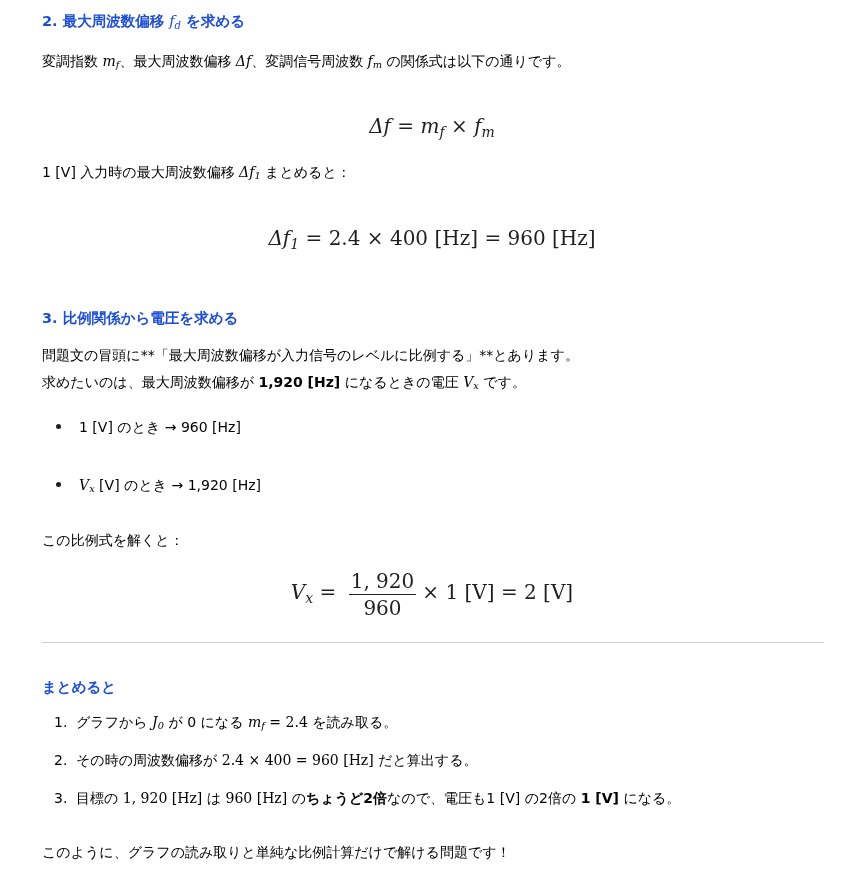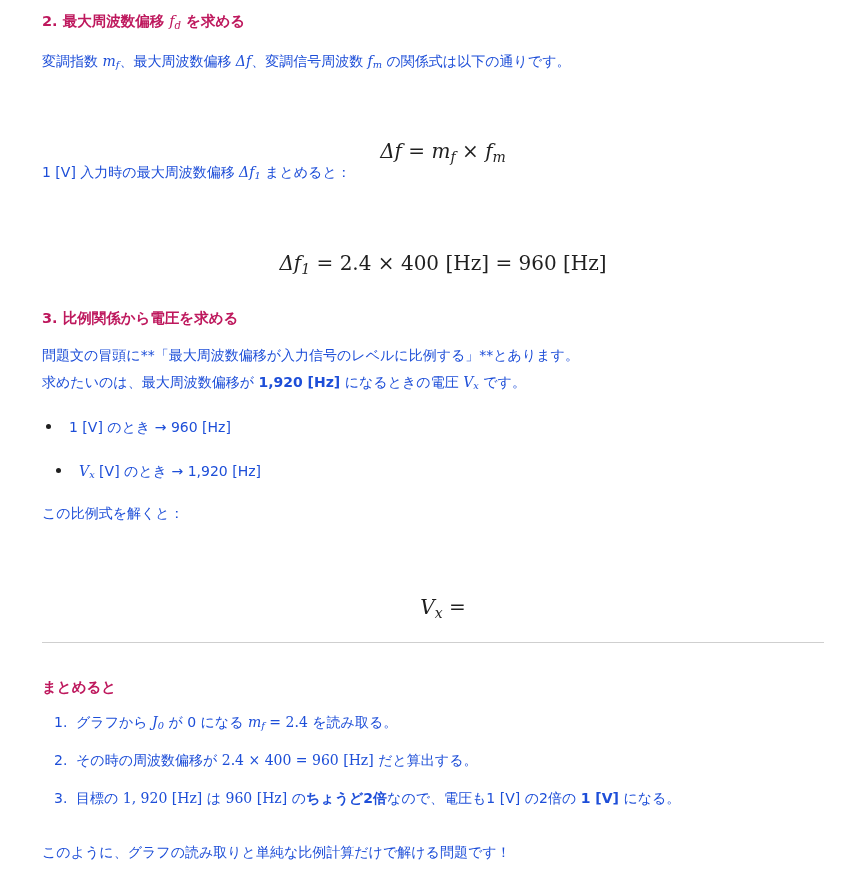--- a/index.html
+++ b/index.html
@@ -19,40 +19,39 @@
     .doc {
       position: absolute;
       left: 42px;
       top: 0;
       width: 780px;
     }
     .abs { position: absolute; white-space: nowrap; }
     .h3 {
       font-weight: bold;
       font-size: 14.5px;
-      color: #be185d;
+      color: #1d4ed8;
     }
-    .p { font-size: 14px; color: #1d4ed8; }
+    .p { font-size: 14px; color: #000000; }
     .math {
       font-family: "DejaVu Serif", "Liberation Serif", serif;
       font-style: italic;
     }
     .math-up {
       font-family: "DejaVu Serif", "Liberation Serif", serif;
       font-style: normal;
     }
     .display {
       position: absolute;
-      left: 11px;
+      left: 0;
       width: 780px;
       text-align: center;
       font-family: "Liberation Serif", "DejaVu Serif", serif;
       font-size: 20px;
       white-space: nowrap;
-      margin-top: 25px;
     }
     sub { font-size: 0.7em; vertical-align: -0.25em; }
     .bold { font-weight: bold; }
     .bullet {
       display: inline-block;
       width: 5px; height: 5px;
       border-radius: 50%;
       background: #1f1f1f;
       margin-right: 18px;
       vertical-align: middle;
@@ -112,31 +111,31 @@
   </div>
 
   <div class="abs h3" style="top:309px;">3. 比例関係から電圧を求める</div>
 
   <div class="abs p" style="top:347px;">問題文の冒頭に**「最大周波数偏移が入力信号のレベルに比例する」**とあります。</div>
 
   <div class="abs p" style="top:374px;">
     <span>求めたいのは、最大周波数偏移が </span><span class="bold">1,920 [Hz]</span><span> になるときの電圧 </span><span class="math"><span>V</span><sub>x</sub></span><span> です。</span>
   </div>
 
-  <div class="abs p" style="top:419px; left:4px;">
+  <div class="abs p" style="top:419px; left:14px;">
     <span class="bullet"></span><span>1 [V] のとき → 960 [Hz]</span>
   </div>
-  <div class="abs p" style="top:463px; left:14px;">
+  <div class="abs p" style="top:477px; left:14px;">
     <span class="bullet"></span><span class="math"><span>V</span><sub>x</sub></span><span> [V] のとき → 1,920 [Hz]</span>
   </div>
 
-  <div class="abs p" style="top:505px;">この比例式を解くと：</div>
+  <div class="abs p" style="top:532px;">この比例式を解くと：</div>
 
   <div class="display" style="top:570px;">
-    <span class="math"><span>V</span><sub>x</sub></span><span class="math-up"> = </span>
+    <span class="math"><span>V</span><sub>x</sub></span><span class="math-up"> = </span><span class="frac math-up"><span class="num">1, 920</span><span class="den">960</span></span><span class="math-up">× 1 [V] = 2 [V]</span>
   </div>
 
   <div class="hr"></div>
 
   <div class="abs h3" style="top:678px;">まとめると</div>
 
   <div class="abs p" style="top:714px; left:12px;">
     <span class="ol-num">1.</span><span>グラフから </span><span class="math"><span>J</span><sub>0</sub></span><span> が 0 になる </span><span class="math"><span>m</span><sub>f</sub><span class="math-up"> = 2.4</span></span><span> を読み取る。</span>
   </div>
 

